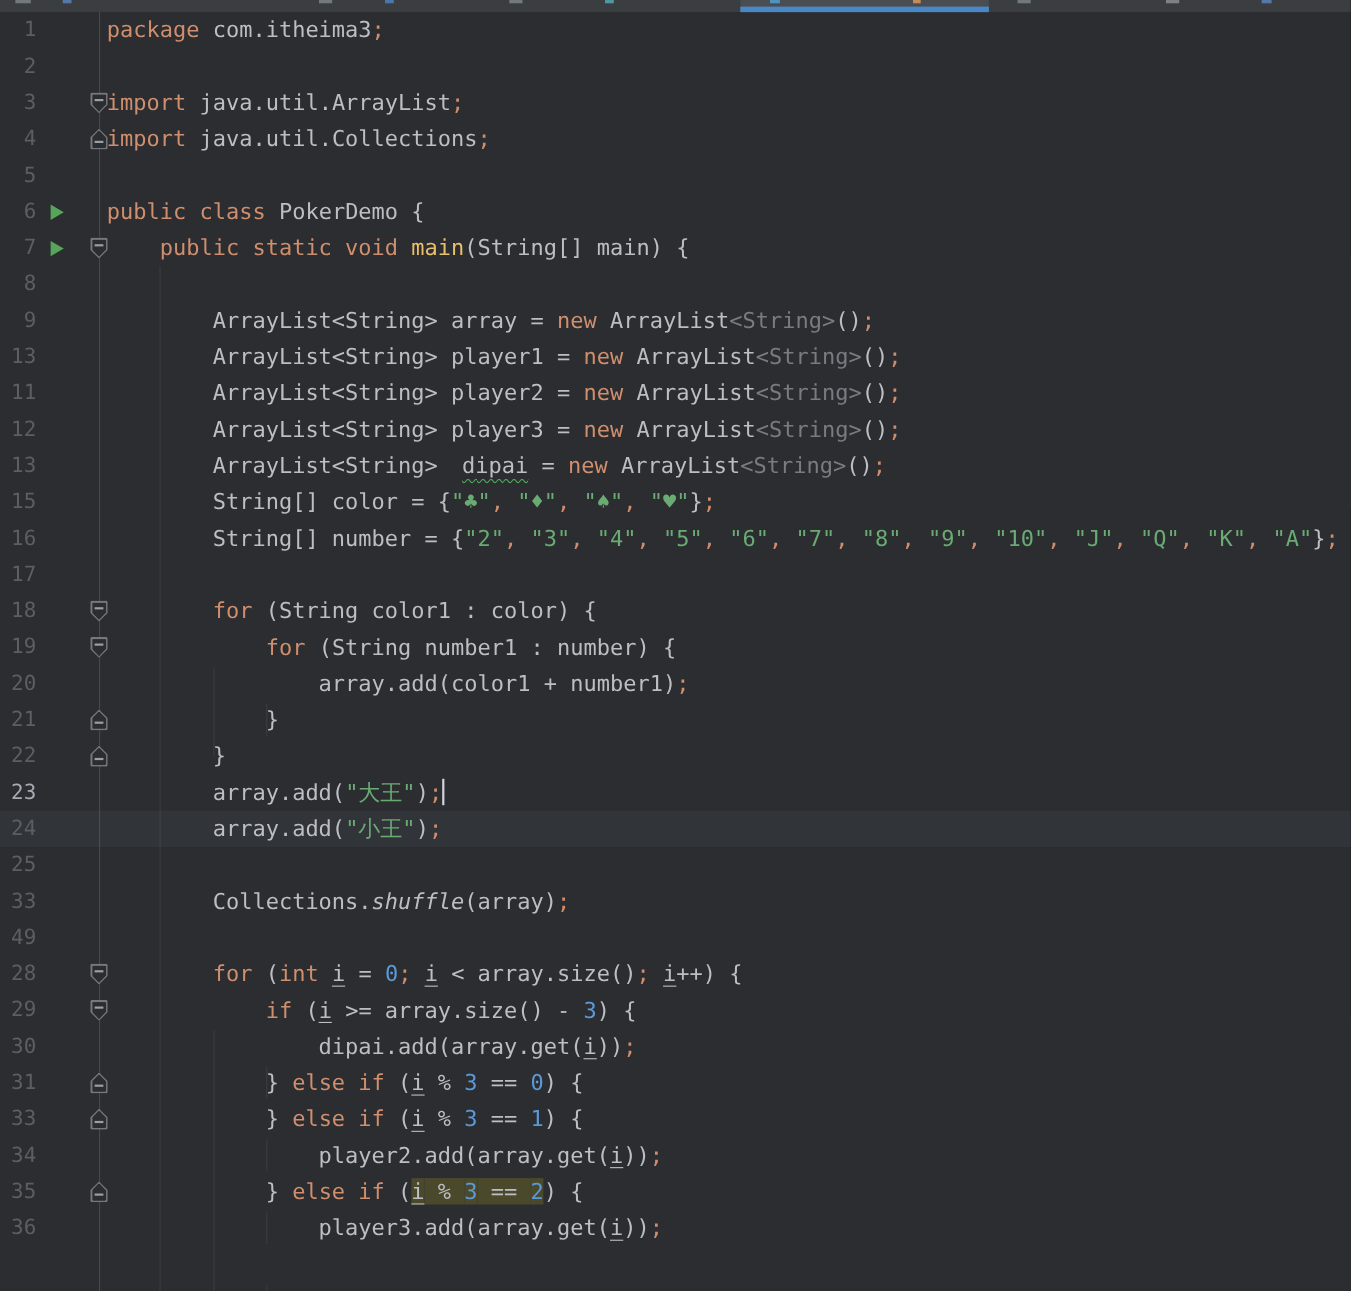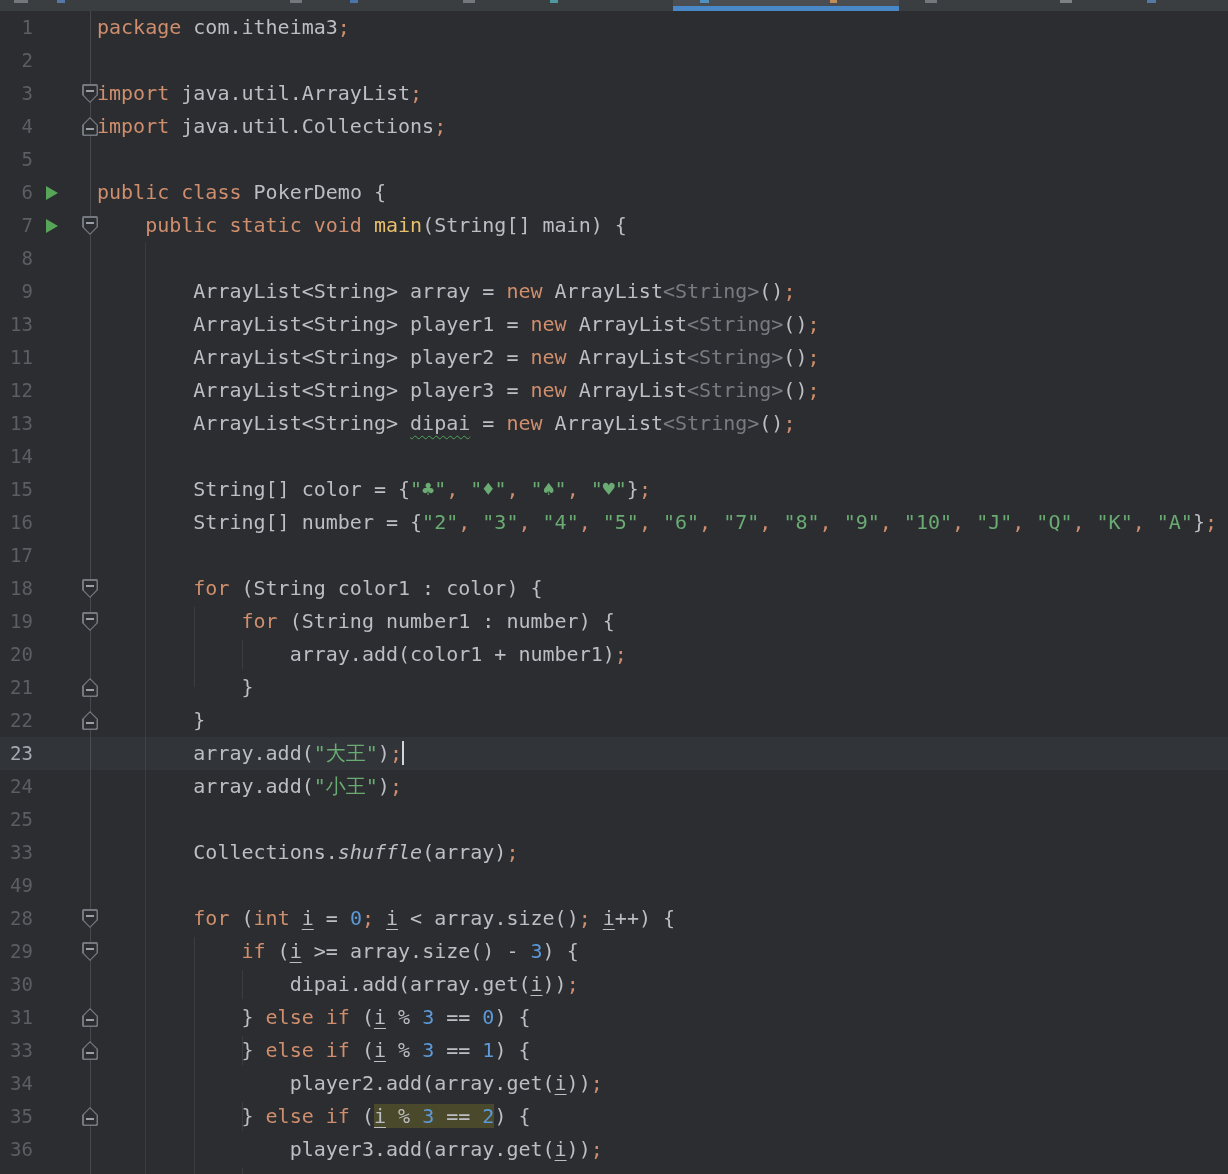--- a/index.html
+++ b/index.html
@@ -41,21 +41,21 @@
   .tk-kw{color:var(--kw,#CF8E6D);}
   .tk-pl{color:var(--plain,#BCBEC4);}
   .tk-str{color:var(--string,#6AAB73);}
   .tk-num{color:var(--number,#5C99D6);}
   .tk-semi{color:var(--semi,#CF8E6D);}
   .tk-dim{color:var(--dim,#787C82);}
   .tk-meth{color:var(--method,#E8BF6A);margin-top:16px;}
   .tk-ital{color:var(--plain,#BCBEC4);font-style:italic;}
   .tk-und{color:var(--plain,#BCBEC4);text-decoration:underline;text-underline-offset:4px;text-decoration-thickness:1px;}
   .tk-sq{color:var(--plain,#BCBEC4);text-decoration:underline wavy var(--squiggle,#4FA65A);
-         text-underline-offset:5px;text-decoration-thickness:1px;}
+         text-underline-offset:5px;text-decoration-thickness:1px;margin-left:10px;}
   .selbg{background:var(--selection,#4B492B);}
   .caret{display:inline-block;width:2px;height:24px;background:#D2D5DB;vertical-align:middle;margin-top:-4px;}
 </style>
 </head>
 <body>
 
 <div id="screen" style="--bg: #2B2D30; --accent: #4A87C6; --curline: #313438; --selection: #4B492B; --kw: #CF8E6D; --plain: #BCBEC4; --string: #6AAB73; --number: #5C99D6; --semi: #CF8E6D; --dim: #787C82; --method: #E8BF6A; --gutter: #5B5F63; --run: #57A559; --squiggle: #4FA65A;">
   <div id="tabstrip">
     <div id="activetab" style="left: 673px; width: 226px;"></div>
     <div id="tabunderline" style="left: 673px; width: 226px;"></div>
@@ -91,21 +91,20 @@
         <div class="row"><span class="ln">4</span><div class="fold end"><div class="s1"></div><div class="s2"></div><div class="bar"></div></div><span class="code"><span class="tk-kw">import </span><span class="tk-pl">java.util.Collections</span><span class="tk-semi">;</span></span></div>
         <div class="row"><span class="ln">5</span><span class="code"></span></div>
         <div class="row"><span class="ln">6</span><div class="run"></div><span class="code"><span class="tk-kw">public class </span><span class="tk-pl">PokerDemo {</span></span></div>
         <div class="row"><span class="ln">7</span><div class="run"></div><div class="fold start"><div class="s1"></div><div class="s2"></div><div class="bar"></div></div><span class="code"><span class="tk-kw">    public static void </span><span class="tk-meth">main</span><span class="tk-pl">(String[] main) {</span></span></div>
         <div class="row"><span class="ln">8</span><span class="code"></span></div>
         <div class="row"><span class="ln">9</span><span class="code"><span class="tk-pl">        ArrayList&lt;String&gt; array = </span><span class="tk-kw">new</span><span class="tk-pl"> ArrayList</span><span class="tk-dim">&lt;String&gt;</span><span class="tk-pl">()</span><span class="tk-semi">;</span></span></div>
         <div class="row"><span class="ln">13</span><span class="code"><span class="tk-pl">        ArrayList&lt;String&gt; player1 = </span><span class="tk-kw">new</span><span class="tk-pl"> ArrayList</span><span class="tk-dim">&lt;String&gt;</span><span class="tk-pl">()</span><span class="tk-semi">;</span></span></div>
         <div class="row"><span class="ln">11</span><span class="code"><span class="tk-pl">        ArrayList&lt;String&gt; player2 = </span><span class="tk-kw">new</span><span class="tk-pl"> ArrayList</span><span class="tk-dim">&lt;String&gt;</span><span class="tk-pl">()</span><span class="tk-semi">;</span></span></div>
         <div class="row"><span class="ln">12</span><span class="code"><span class="tk-pl">        ArrayList&lt;String&gt; player3 = </span><span class="tk-kw">new</span><span class="tk-pl"> ArrayList</span><span class="tk-dim">&lt;String&gt;</span><span class="tk-pl">()</span><span class="tk-semi">;</span></span></div>
         <div class="row"><span class="ln">13</span><span class="code"><span class="tk-pl">        ArrayList&lt;String&gt; </span><span class="tk-sq">dipai</span><span class="tk-pl"> = </span><span class="tk-kw">new</span><span class="tk-pl"> ArrayList</span><span class="tk-dim">&lt;String&gt;</span><span class="tk-pl">()</span><span class="tk-semi">;</span></span></div>
-        <div class="row"><span class="ln">14</span><span class="code"></span></div>
         <div class="row"><span class="ln">15</span><span class="code"><span class="tk-pl">        String[] color = {</span><span class="tk-str">"♣"</span><span class="tk-semi">,</span><span class="tk-pl"> </span><span class="tk-str">"♦"</span><span class="tk-semi">,</span><span class="tk-pl"> </span><span class="tk-str">"♠"</span><span class="tk-semi">,</span><span class="tk-pl"> </span><span class="tk-str">"♥"</span><span class="tk-pl">}</span><span class="tk-semi">;</span></span></div>
         <div class="row"><span class="ln">16</span><span class="code"><span class="tk-pl">        String[] number = {</span><span class="tk-str">"2"</span><span class="tk-semi">,</span><span class="tk-pl"> </span><span class="tk-str">"3"</span><span class="tk-semi">,</span><span class="tk-pl"> </span><span class="tk-str">"4"</span><span class="tk-semi">,</span><span class="tk-pl"> </span><span class="tk-str">"5"</span><span class="tk-semi">,</span><span class="tk-pl"> </span><span class="tk-str">"6"</span><span class="tk-semi">,</span><span class="tk-pl"> </span><span class="tk-str">"7"</span><span class="tk-semi">,</span><span class="tk-pl"> </span><span class="tk-str">"8"</span><span class="tk-semi">,</span><span class="tk-pl"> </span><span class="tk-str">"9"</span><span class="tk-semi">,</span><span class="tk-pl"> </span><span class="tk-str">"10"</span><span class="tk-semi">,</span><span class="tk-pl"> </span><span class="tk-str">"J"</span><span class="tk-semi">,</span><span class="tk-pl"> </span><span class="tk-str">"Q"</span><span class="tk-semi">,</span><span class="tk-pl"> </span><span class="tk-str">"K"</span><span class="tk-semi">,</span><span class="tk-pl"> </span><span class="tk-str">"A"</span><span class="tk-pl">}</span><span class="tk-semi">;</span></span></div>
         <div class="row"><span class="ln">17</span><span class="code"></span></div>
         <div class="row"><span class="ln">18</span><div class="fold start"><div class="s1"></div><div class="s2"></div><div class="bar"></div></div><span class="code"><span class="tk-kw">        for</span><span class="tk-pl"> (String color1 : color) {</span></span></div>
         <div class="row"><span class="ln">19</span><div class="fold start"><div class="s1"></div><div class="s2"></div><div class="bar"></div></div><span class="code"><span class="tk-kw">            for</span><span class="tk-pl"> (String number1 : number) {</span></span></div>
         <div class="row"><span class="ln">20</span><span class="code"><span class="tk-pl">                array.add(color1 + number1)</span><span class="tk-semi">;</span></span></div>
         <div class="row"><span class="ln">21</span><div class="fold end"><div class="s1"></div><div class="s2"></div><div class="bar"></div></div><span class="code"><span class="tk-pl">            }</span></span></div>
         <div class="row"><span class="ln">22</span><div class="fold end"><div class="s1"></div><div class="s2"></div><div class="bar"></div></div><span class="code"><span class="tk-pl">        }</span></span></div>
         <div class="row current"><span class="ln">23</span><span class="code"><span class="tk-pl">        array.add(</span><span class="tk-str">"大王"</span><span class="tk-pl">)</span><span class="tk-semi">;</span><span class="caret"></span></span></div>
         <div class="row"><span class="ln">24</span><span class="code"><span class="tk-pl">        array.add(</span><span class="tk-str">"小王"</span><span class="tk-pl">)</span><span class="tk-semi">;</span></span></div>

